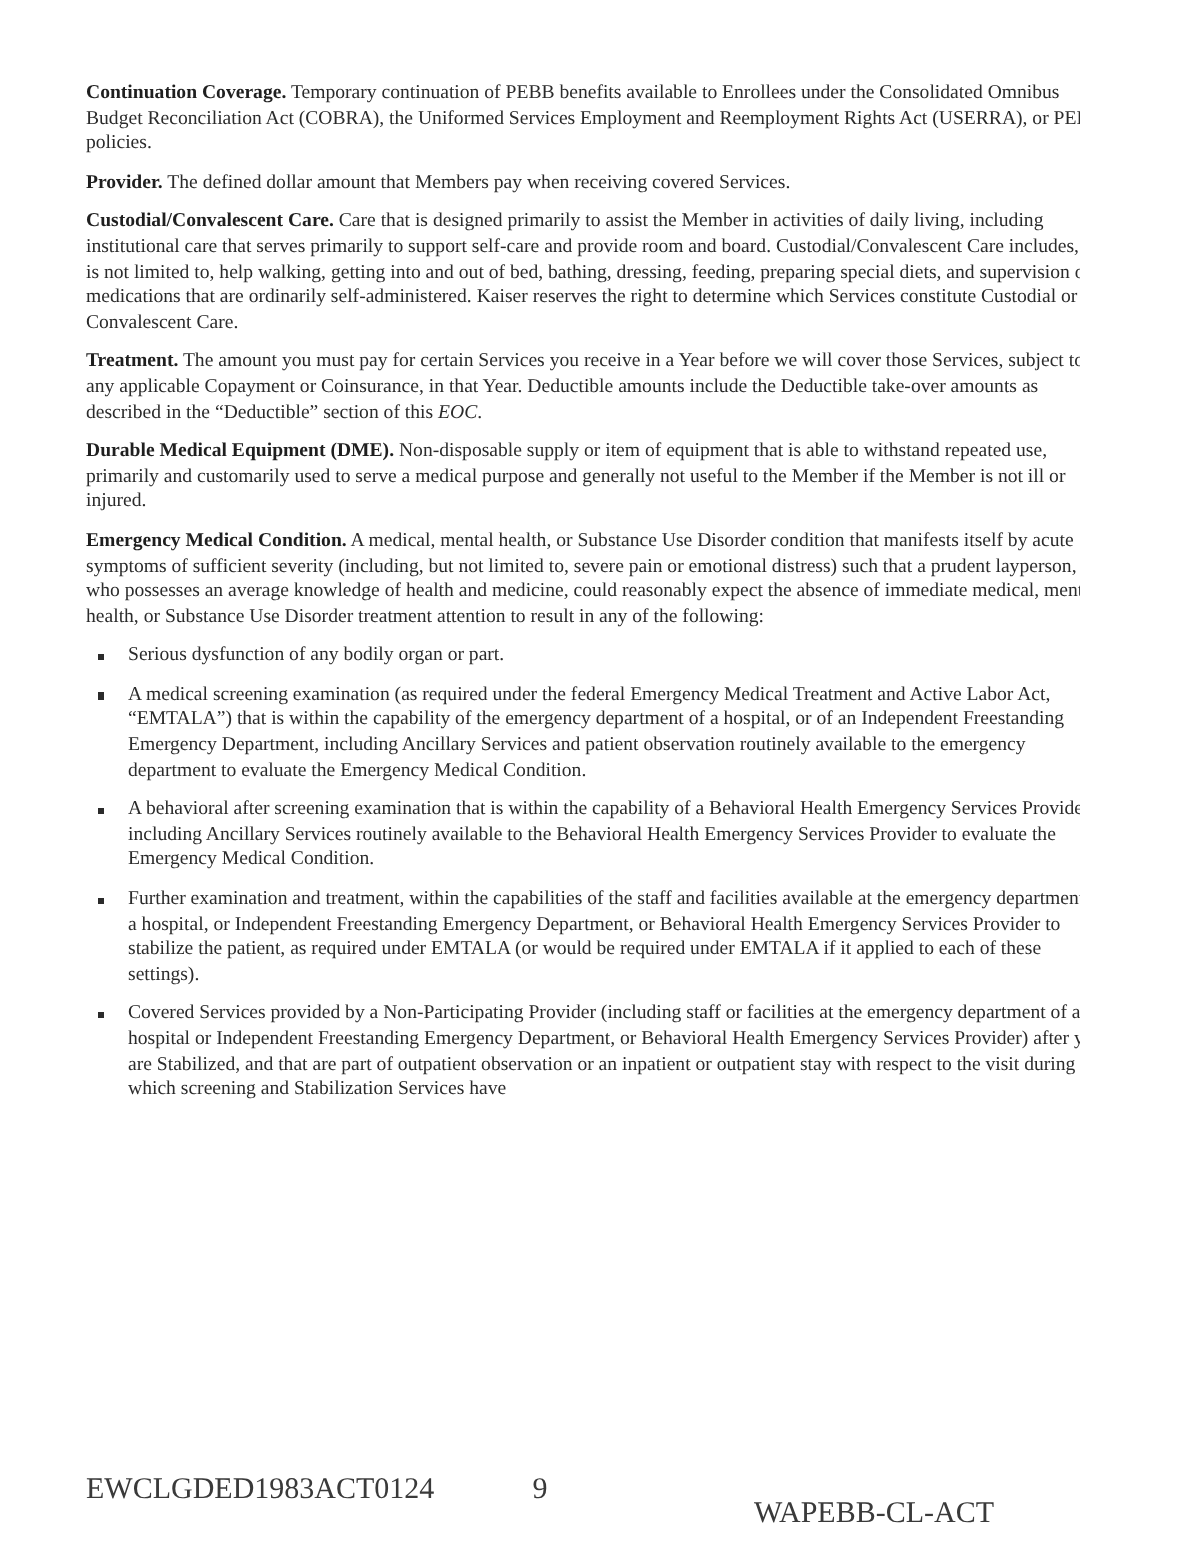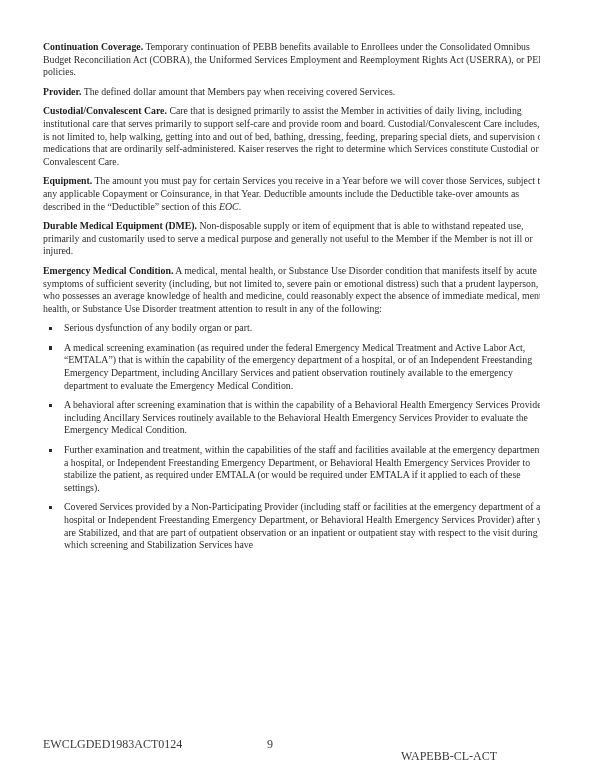--- a/index.html
+++ b/index.html
@@ -30,36 +30,36 @@
     position:absolute;
     left:6px; top:4.6px;
     width:3.4px; height:3.4px;
     background:#2b2b2b;
   }
   i { font-style:italic; }
   .footer {
     position:absolute;
     top:737px; left:43px; right:43px;
     height:14px;
-    font-size:12px;
+    font-size:15px;
     color:#3a3a3a;
   }
   .footer .f-left  { position:absolute; left:0; top:0; }
   .footer .f-center{ position:absolute; left:0; right:0; top:0; text-align:center; }
   .footer .f-right { position:absolute; right:0; top:12px; }
 </style>
 </head>
 <body>
 
 <div class="page">
   <main class="content" id="defs">
       <p class="def"><b>Continuation Coverage.</b> <span>Temporary continuation of PEBB benefits available to Enrollees under the Consolidated Omnibus Budget Reconciliation Act (COBRA), the Uniformed Services Employment and Reemployment Rights Act (USERRA), or PEBB policies.</span></p>
       <p class="def"><b>Provider.</b> <span>The defined dollar amount that Members pay when receiving covered Services.</span></p>
       <p class="def"><b>Custodial/Convalescent Care.</b> <span>Care that is designed primarily to assist the Member in activities of daily living, including institutional care that serves primarily to support self-care and provide room and board. Custodial/Convalescent Care includes, but is not limited to, help walking, getting into and out of bed, bathing, dressing, feeding, preparing special diets, and supervision of medications that are ordinarily self-administered. Kaiser reserves the right to determine which Services constitute Custodial or Convalescent Care.</span></p>
-      <p class="def"><b>Equipment.</b> <span>The amount you must pay for certain Services you receive in a Year before we will cover those Services, subject to any applicable Copayment or Coinsurance, in that Year. Deductible amounts include the Deductible take-over amounts as described in the “Deductible” section of this <i>EOC</i>.</span></p>
+      <p class="def"><b>Treatment.</b> <span>The amount you must pay for certain Services you receive in a Year before we will cover those Services, subject to any applicable Copayment or Coinsurance, in that Year. Deductible amounts include the Deductible take-over amounts as described in the “Deductible” section of this <i>EOC</i>.</span></p>
       <p class="def"><b>Durable Medical Equipment (DME).</b> <span>Non-disposable supply or item of equipment that is able to withstand repeated use, primarily and customarily used to serve a medical purpose and generally not useful to the Member if the Member is not ill or injured.</span></p>
       <p class="def"><b>Emergency Medical Condition.</b> <span>A medical, mental health, or Substance Use Disorder condition that manifests itself by acute symptoms of sufficient severity (including, but not limited to, severe pain or emotional distress) such that a prudent layperson, who possesses an average knowledge of health and medicine, could reasonably expect the absence of immediate medical, mental health, or Substance Use Disorder treatment attention to result in any of the following:</span></p>
       <div class="bullet"><span class="marker"></span><span>Serious dysfunction of any bodily organ or part.</span></div>
       <div class="bullet"><span class="marker"></span><span>A medical screening examination (as required under the federal Emergency Medical Treatment and Active Labor Act, “EMTALA”) that is within the capability of the emergency department of a hospital, or of an Independent Freestanding Emergency Department, including Ancillary Services and patient observation routinely available to the emergency department to evaluate the Emergency Medical Condition.</span></div>
       <div class="bullet"><span class="marker"></span><span>A behavioral after screening examination that is within the capability of a Behavioral Health Emergency Services Provider, including Ancillary Services routinely available to the Behavioral Health Emergency Services Provider to evaluate the Emergency Medical Condition.</span></div>
       <div class="bullet"><span class="marker"></span><span>Further examination and treatment, within the capabilities of the staff and facilities available at the emergency department of a hospital, or Independent Freestanding Emergency Department, or Behavioral Health Emergency Services Provider to stabilize the patient, as required under EMTALA (or would be required under EMTALA if it applied to each of these settings).</span></div>
       <div class="bullet"><span class="marker"></span><span>Covered Services provided by a Non-Participating Provider (including staff or facilities at the emergency department of a hospital or Independent Freestanding Emergency Department, or Behavioral Health Emergency Services Provider) after you are Stabilized, and that are part of outpatient observation or an inpatient or outpatient stay with respect to the visit during which screening and Stabilization Services have</span></div>
     </main>
   <footer class="footer">
     <span class="f-left">EWCLGDED1983ACT0124</span>

